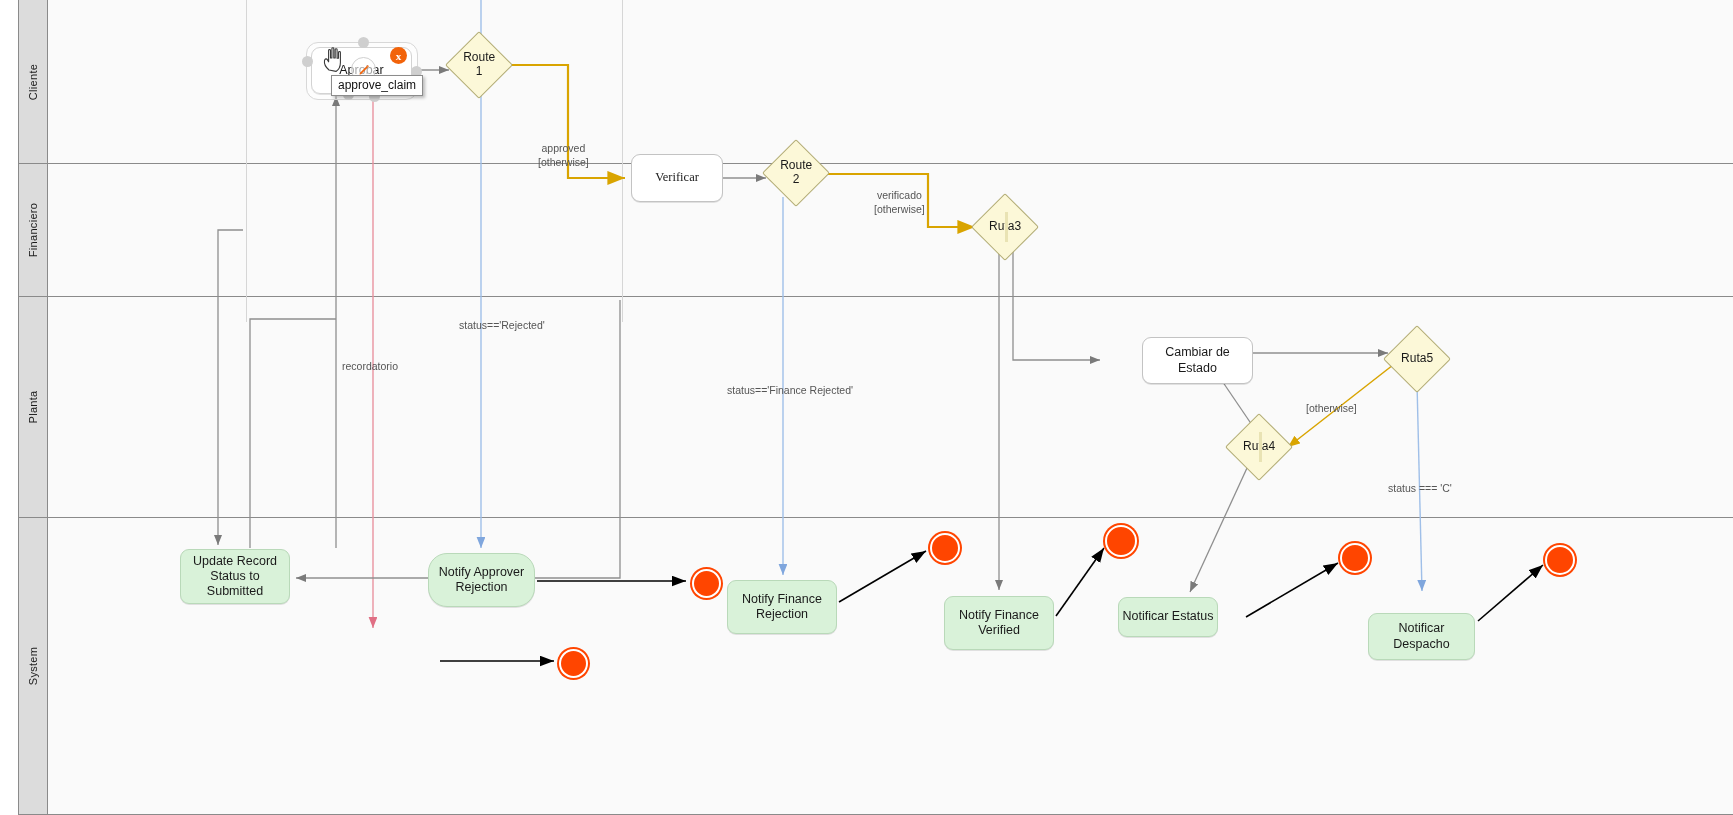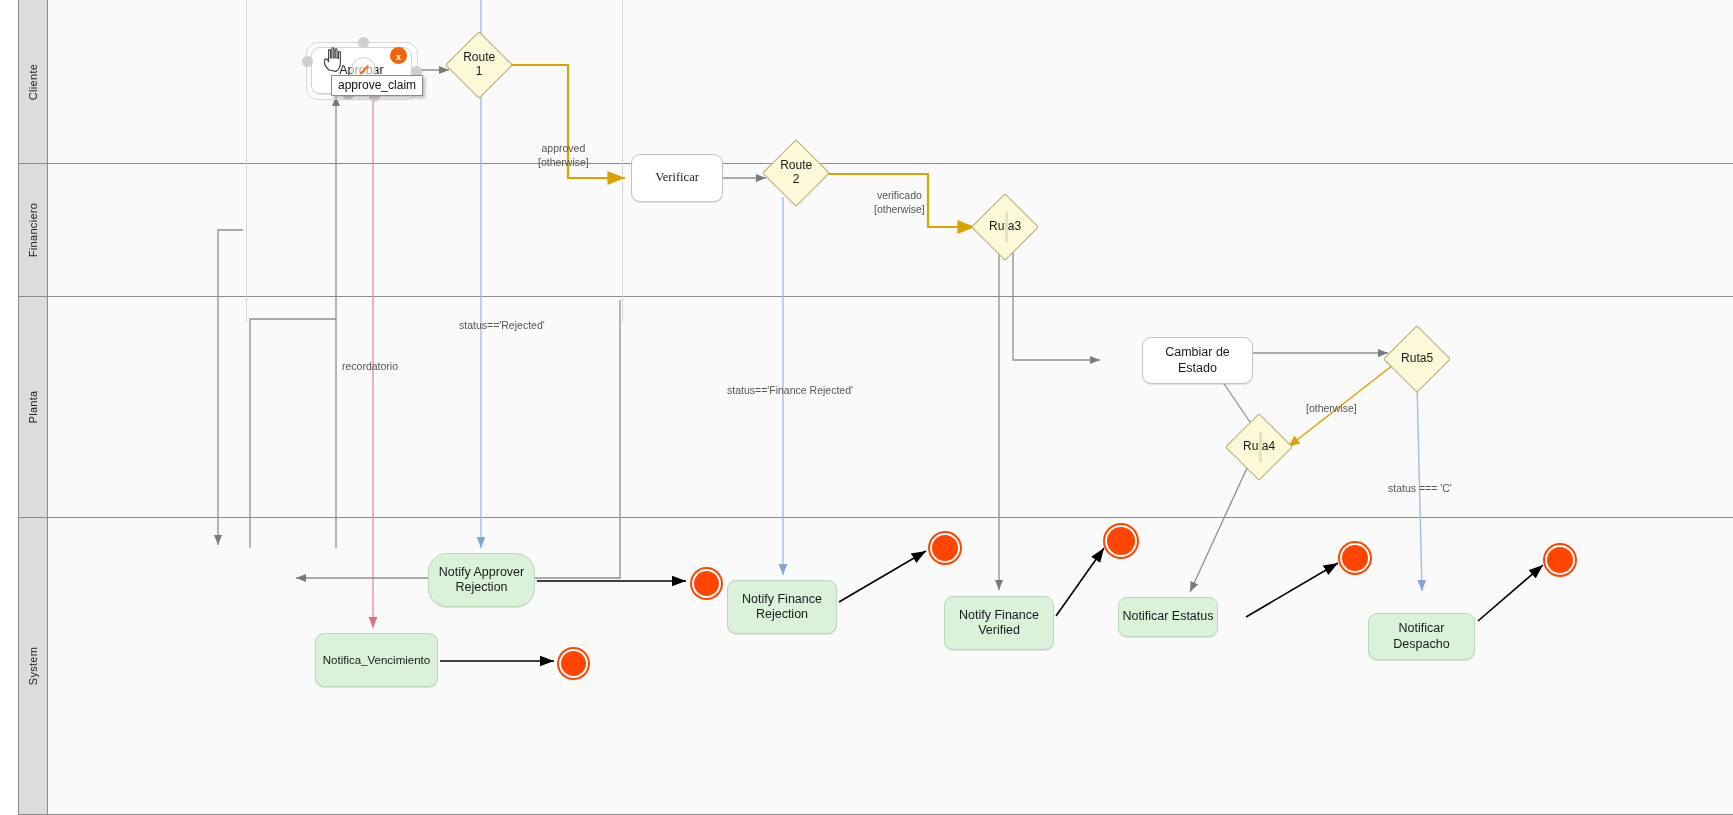--- a/index.html
+++ b/index.html
@@ -202,24 +202,24 @@
     <span class="gwlbl" id="gw4">Ruta4</span>
   </div>
 
   <div class="gwbar" style="left:1005px;top:212px;width:3px;height:30px;"></div>
   <div class="gwbar" style="left:1259px;top:432px;width:3px;height:30px;"></div>
 
   <div class="node task" style="left:631px;top:154px;width:92px;height:48px;font-family:Liberation Serif, serif;" id="nd-verificar">Verificar</div>
 
   <div class="node task" style="left:1106px;top:337px;width:111px;height:47px;margin-left:36px;" id="nd-cambiar">Cambiar de<br>Estado</div>
 
+  <div class="node task green" style="left:180px;top:549px;width:110px;height:55px;" id="nd-update">Update Record<br>Status to<br>Submitted</div>
 
   <div class="node task green" style="left:428px;top:553px;width:107px;height:54px;border-radius:19px;" id="nd-napprej">Notify Approver<br>Rejection</div>
 
-  <div class="node task green" style="left:315px;top:633px;width:123px;height:54px;font-size:11.5px;" id="nd-venc">Notifica_Vencimiento</div>
 
   <div class="node task green" style="left:727px;top:580px;width:110px;height:54px;" id="nd-nfinrej">Notify Finance<br>Rejection</div>
 
   <div class="node task green" style="left:944px;top:596px;width:110px;height:54px;" id="nd-nfinver">Notify Finance<br>Verified</div>
 
   <div class="node task green" style="left:1118px;top:597px;width:100px;height:40px;" id="nd-nest">Notificar Estatus</div>
 
   <div class="node task green" style="left:1368px;top:597px;width:107px;height:47px;margin-top:16px;" id="nd-ndesp">Notificar<br>Despacho</div>
 
   <div class="endev" style="left:692px;top:569px;width:25px;height:25px;"></div>

